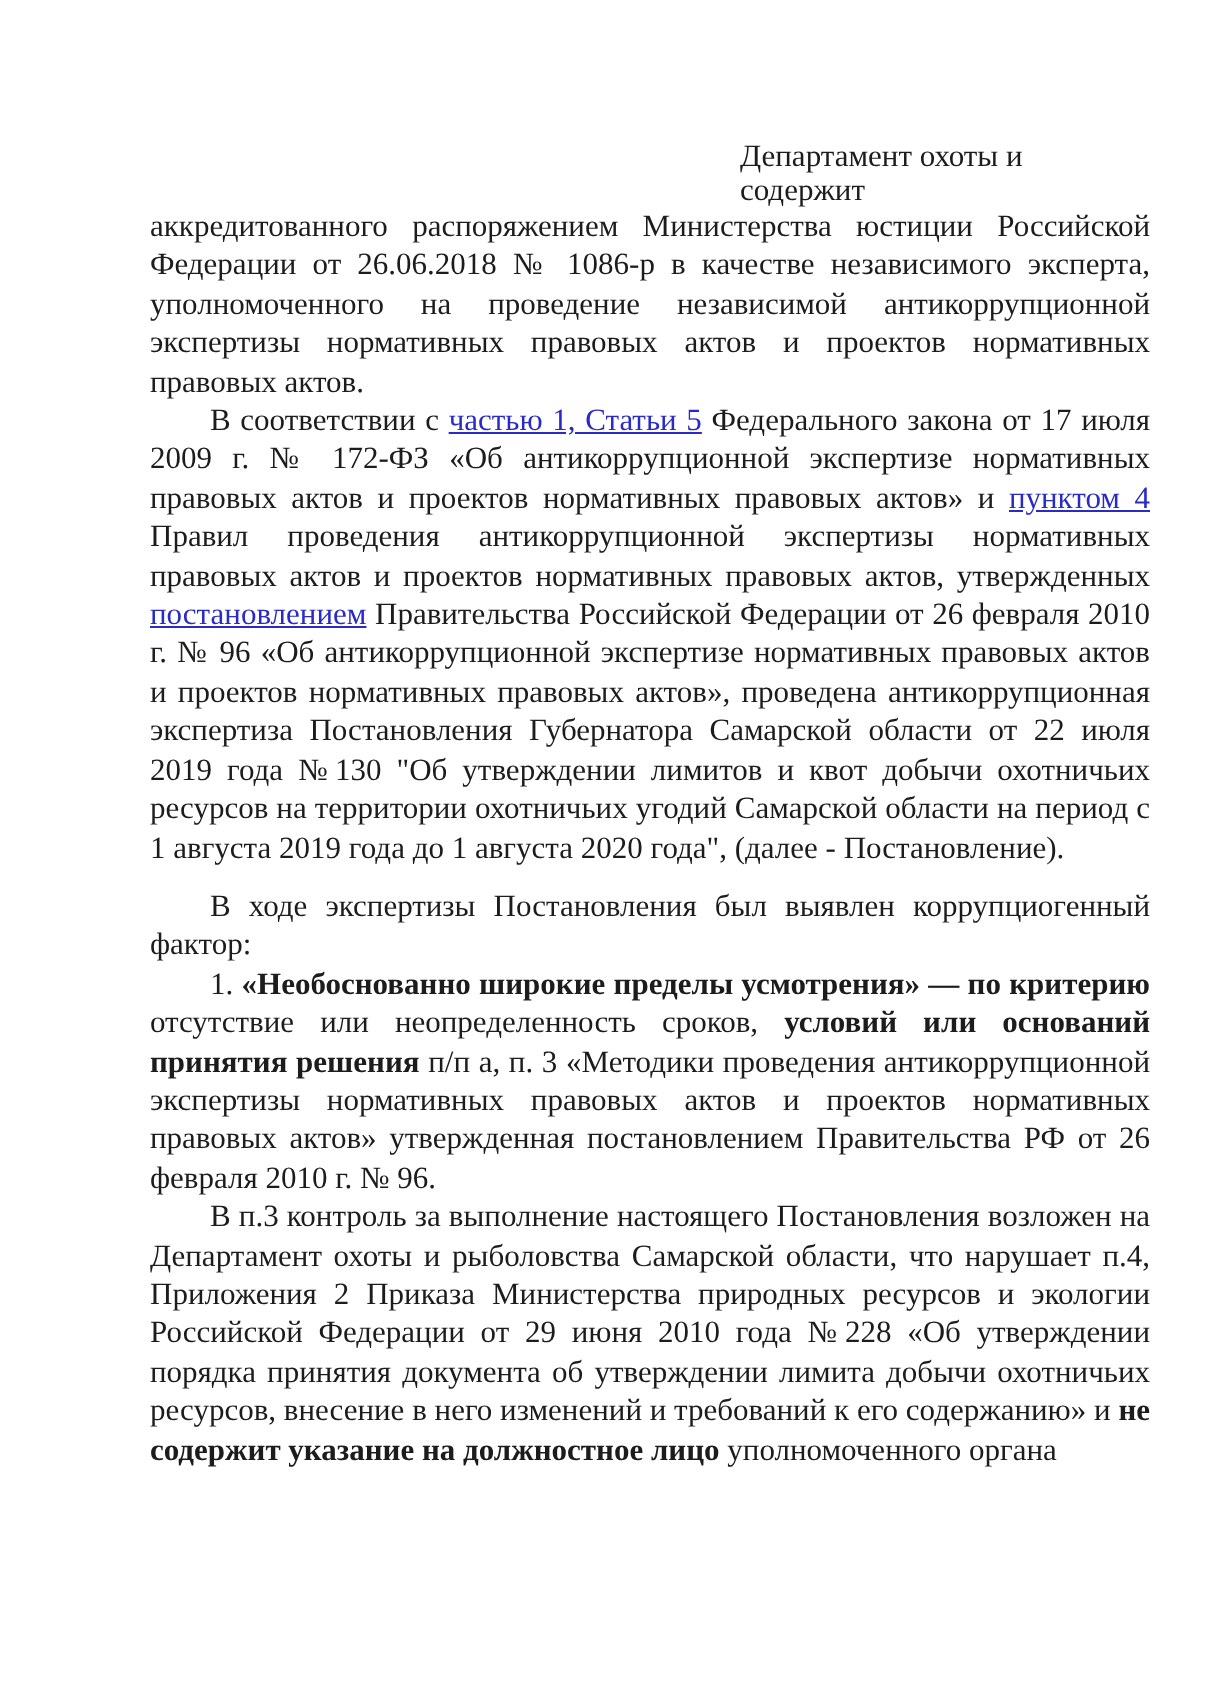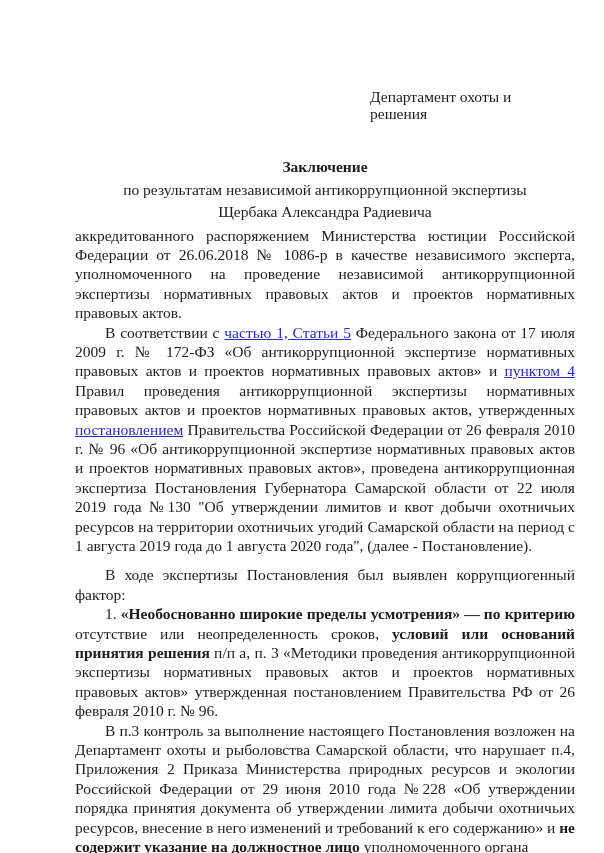--- a/index.html
+++ b/index.html
@@ -7,21 +7,21 @@
     --text:#1c1c1c;
     --link:#2a2ac6;
   }
   html,body{margin:0;padding:0;background:#fff;}
   body{width:604px;height:853px;overflow:hidden;}
   .page{
     box-sizing:border-box;
     width:604px;height:853px;
     background:var(--bg);
     color:var(--text);
-    padding:88px 29px 0 75px;
+    padding:70px 29px 0 75px;
     font-family:"Liberation Serif", serif;
     overflow:hidden;
   }
   .addressee{
     margin-left:295px;
     font-size:15.5px;
     line-height:17px;
   }
   .title-block{
     margin-top:34px;
@@ -44,27 +44,22 @@
     color:var(--link);
     cursor:pointer;
   }
 </style>
 </head>
 <body>
 
 <div class="page">
   <div class="addressee" id="addressee">
       <div>Департамент охоты и</div>
-      <div>решения</div>
+      <div>содержит</div>
     </div>
-  <div class="title-block">
-    <div class="title-heading">Заключение</div>
-    <div>по результатам независимой антикоррупционной экспертизы</div>
-    <div>Щербака Александра Радиевича</div>
-  </div>
   <div class="doc-body" id="doc-body">
       <p class="para"><span class="n">аккредитованного распоряжением Министерства юстиции Российской Федерации от 26.06.2018 № 1086-р в качестве независимого эксперта, уполномоченного на проведение независимой антикоррупционной экспертизы нормативных правовых актов и проектов нормативных правовых актов.</span></p>
       <p class="para indent"><span class="n">В соответствии с </span><a class="doc-link" href="#">частью 1, Статьи 5</a><span class="n"> Федерального закона от 17 июля 2009 г. № 172-ФЗ «Об антикоррупционной экспертизе  нормативных правовых актов и проектов нормативных правовых актов» и </span><a class="doc-link" href="#">пунктом 4</a><span class="n"> Правил проведения антикоррупционной экспертизы нормативных правовых актов и проектов нормативных правовых актов, утвержденных </span><a class="doc-link" href="#">постановлением</a><span class="n"> Правительства Российской Федерации от 26 февраля 2010 г. № 96 «Об антикоррупционной экспертизе нормативных правовых актов и проектов нормативных правовых актов», проведена антикоррупционная экспертиза Постановления Губернатора Самарской области от 22 июля 2019 года №130 "Об утверждении лимитов и квот добычи охотничьих ресурсов на территории охотничьих угодий Самарской области на период с 1 августа 2019 года до 1 августа 2020 года", (далее - Постановление).</span></p>
       <p class="para indent gap"><span class="n">В ходе экспертизы Постановления был выявлен коррупциогенный фактор:</span></p>
       <p class="para indent"><span class="n">1. </span><span class="b">«Необоснованно широкие пределы усмотрения» — по критерию</span><span class="n"> отсутствие или неопределенность сроков, </span><span class="b">условий или оснований принятия решения</span><span class="n"> п/п а, п. 3 «Методики проведения антикоррупционной экспертизы нормативных правовых актов и проектов нормативных правовых актов» утвержденная постановлением Правительства РФ от 26 февраля 2010 г. № 96.</span></p>
       <p class="para indent"><span class="n">В п.3 контроль за выполнение настоящего Постановления возложен на Департамент охоты и рыболовства Самарской области, что нарушает п.4, Приложения 2 Приказа Министерства природных ресурсов и экологии Российской Федерации от 29 июня 2010 года №228 «Об утверждении порядка принятия документа об утверждении лимита добычи охотничьих ресурсов, внесение в него изменений и требований к его содержанию» и </span><span class="b">не содержит указание на должностное лицо</span><span class="n"> уполномоченного органа</span></p>
     </div>
 </div>
 
 </body></html>

